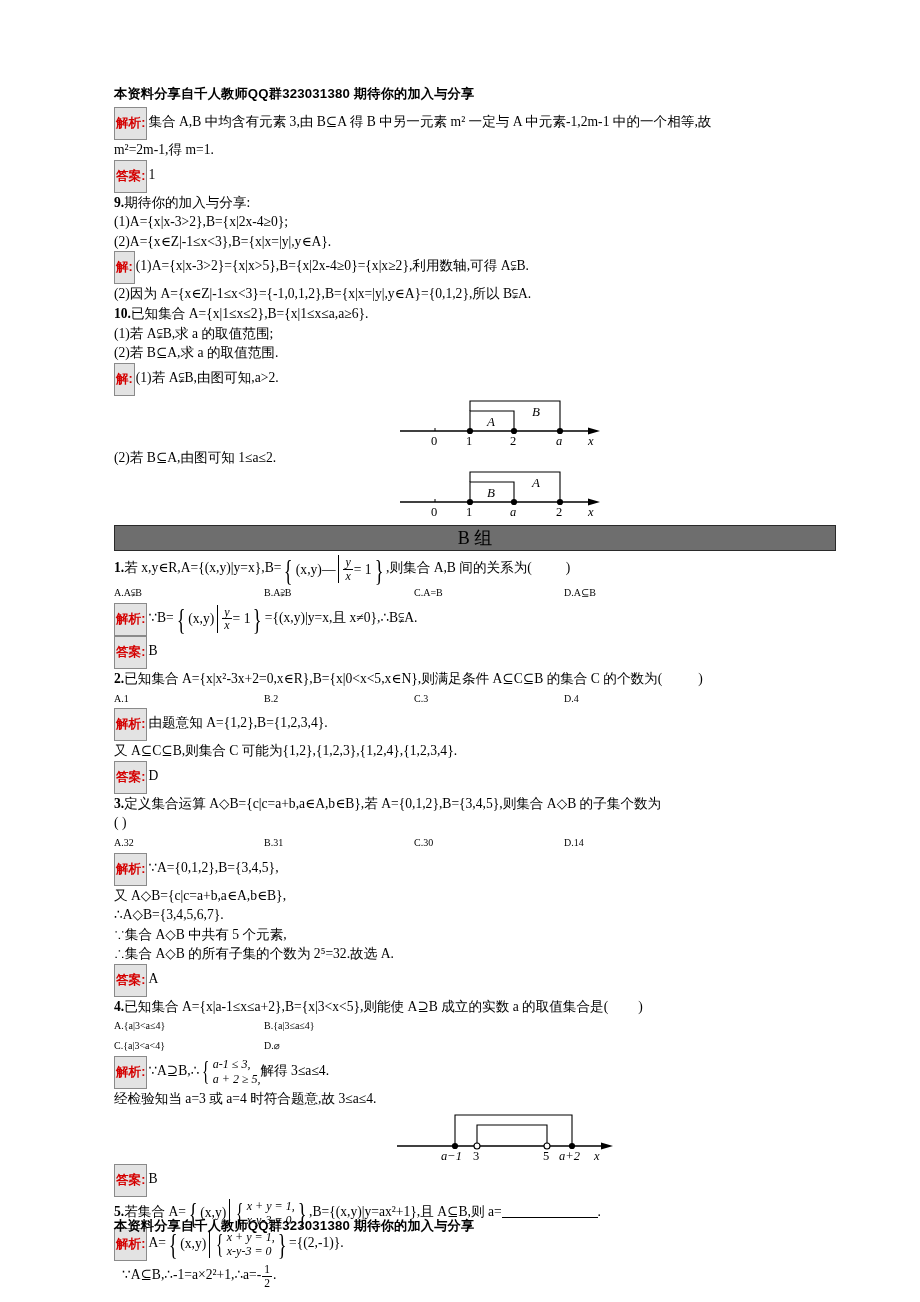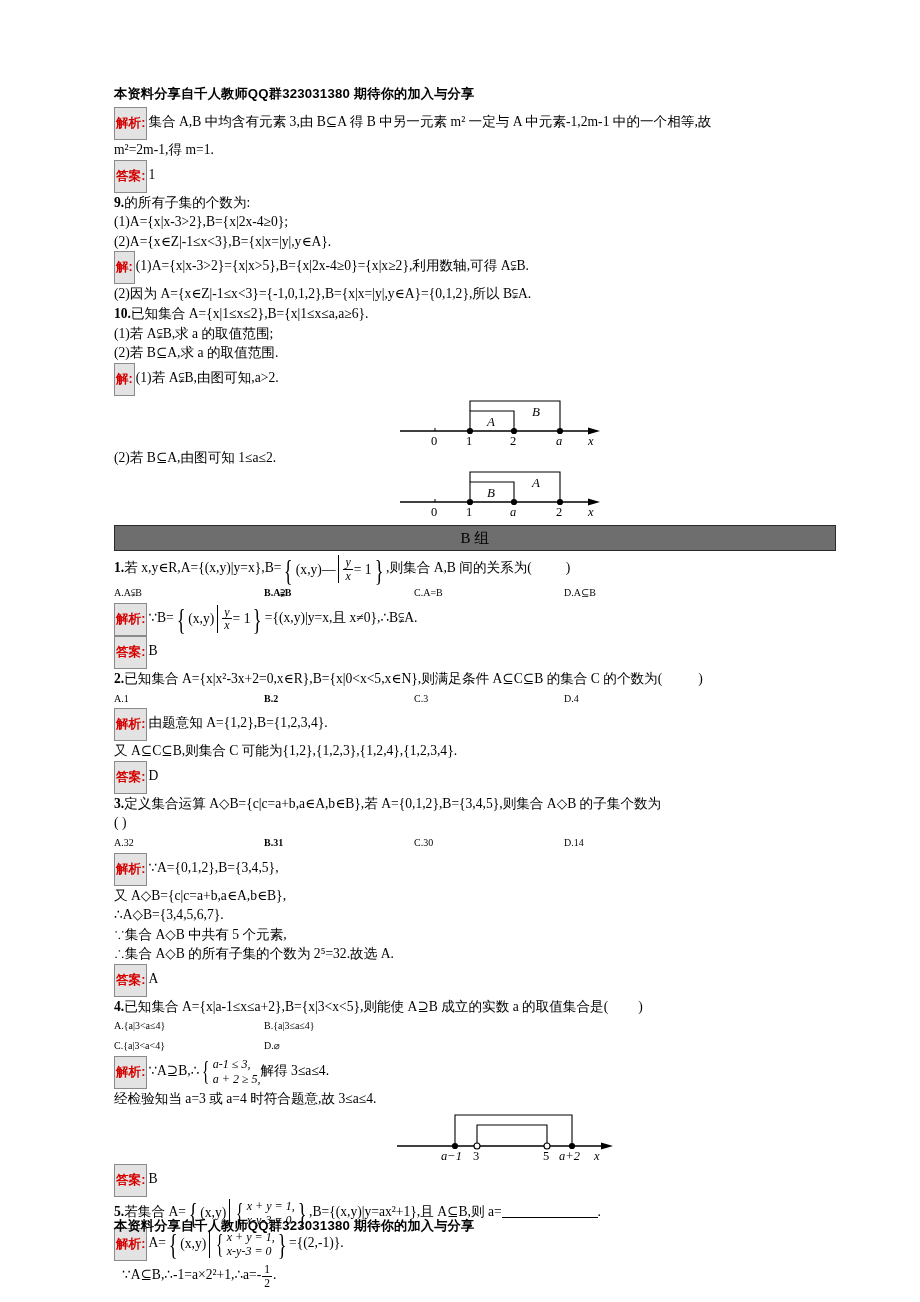--- a/index.html
+++ b/index.html
@@ -72,29 +72,29 @@
 
   
   .band {
     margin: 6px 0 4px 0;
     background: #6e6e6e;
     border: 1px solid #2a2a2a;
     height: 24px;
     line-height: 24px;
     text-align: center;
     color: #000000;
-    font-size: 15px;
+    font-size: 18px;
     font-family: "Liberation Serif", "DejaVu Serif", serif;
   }
 
   
   .opts { display: flex; font-size: 10px; line-height: 19.6px; }
   .opts > span { display: inline-block; }
   .o1 { width: 150px; }
-  .o2 { width: 150px; font-weight: bold; }
+  .o2 { width: 150px; }
   .o3 { width: 150px; }
 
   
   .frac {
     display: inline-block;
     vertical-align: middle;
     text-align: center;
     font-style: italic;
     font-size: 12px;
     line-height: 1.05;
@@ -173,21 +173,21 @@
 
     <div class="line wrapline">
       <span class="tag">解析:</span><span>集合 A,B 中均含有元素 3,由 B⊆A 得 B 中另一元素 m² 一定与 A 中元素-1,2m-1 中的一个相等,故</span>
     </div>
     <div class="line">m²=2m-1,得 m=1.</div>
     <div class="line">
       <span class="tag">答案:</span><span>1</span>
     </div>
 
     <div class="line">
-      <span class="qnum">9.</span><span>的所有子集的个数为:</span>
+      <span class="qnum">9.</span><span>期待你的加入与分享:</span>
     </div>
     <div class="line">(1)A={x|x-3&gt;2},B={x|2x-4≥0};</div>
     <div class="line">(2)A={x∈Z|-1≤x&lt;3},B={x|x=|y|,y∈A}.</div>
     <div class="line">
       <span class="tag">解:</span><span>(1)A={x|x-3&gt;2}={x|x&gt;5},B={x|2x-4≥0}={x|x≥2},利用数轴,可得 A⫋B.</span>
     </div>
     <div class="line">(2)因为 A={x∈Z|-1≤x&lt;3}={-1,0,1,2},B={x|x=|y|,y∈A}={0,1,2},所以 B⫋A.</div>
 
     <div class="line">
       <span class="qnum">10.</span><span>已知集合 A={x|1≤x≤2},B={x|1≤x≤a,a≥6}.</span>

